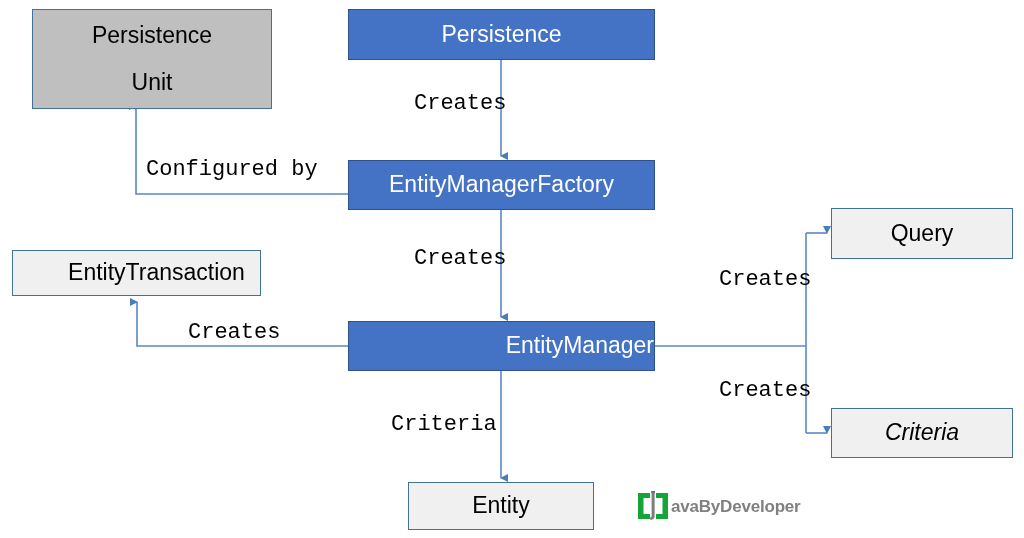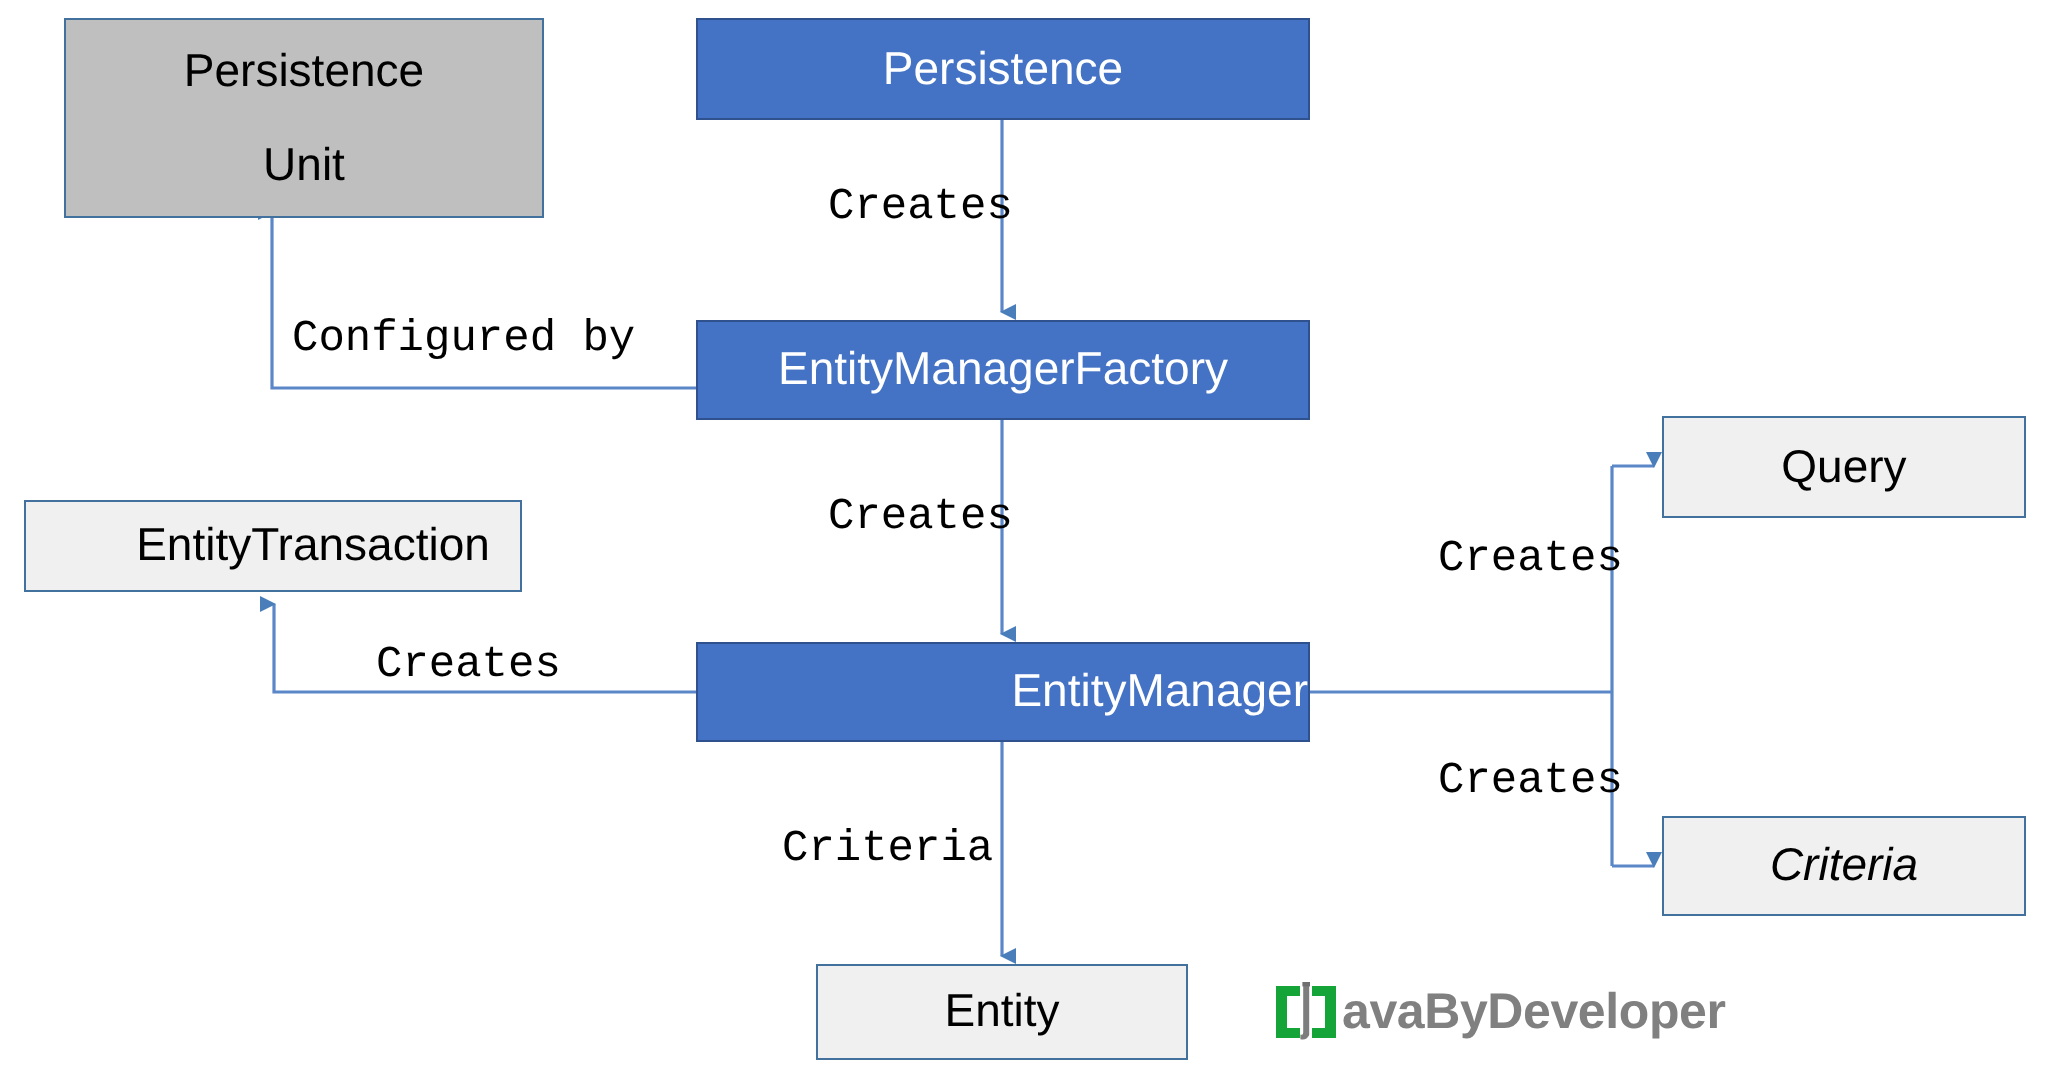--- a/index.html
+++ b/index.html
@@ -69,21 +69,21 @@
     display: flex;
     align-items: center;
     z-index: 5;
   }
   #logo .logo-mark {
     width: 34px;
     height: 34px;
     margin-right: 1px;
   }
   #logo .logo-text {
-    font-size: 25px;
+    font-size: 17px;
     font-weight: bold;
     color: #808080;
     letter-spacing: -0.2px;
     line-height: 1;
   }
 </style>
 </head>
 <body>
 
 <div id="canvas">

